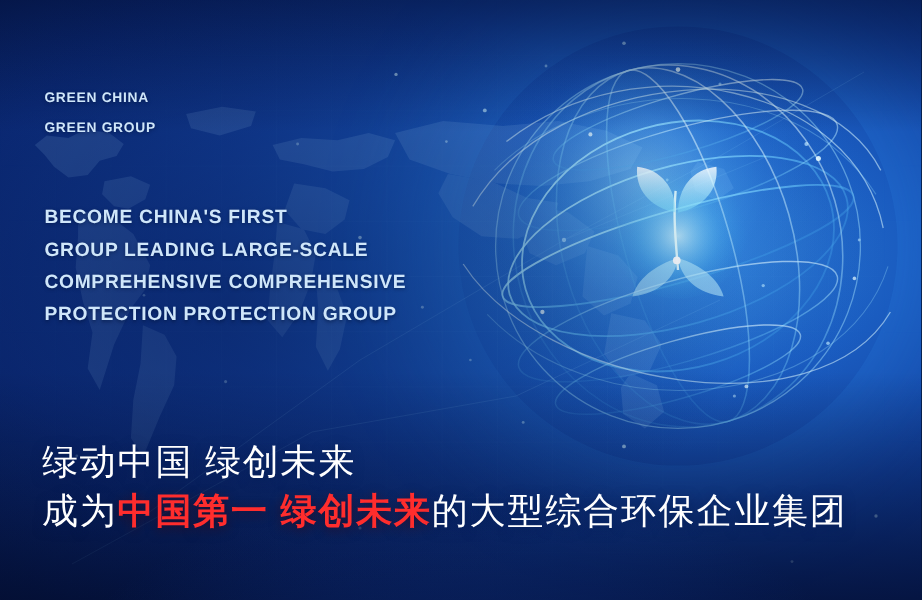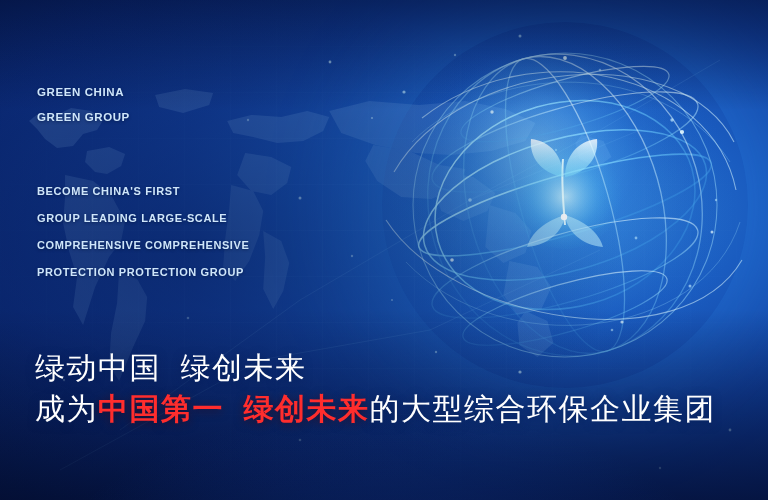--- a/index.html
+++ b/index.html
@@ -90,44 +90,42 @@
     height: 130px;
   }
 
   
   .en-block {
     position: absolute;
     left: 37px;
     top: 70px;
     color: #bfe0f7;
     letter-spacing: 0.6px;
-    margin-top: 10px;
   }
   .en-tag {
     font-size: 11.5px;
     font-weight: bold;
     line-height: 25px;
     color: #cfe6fa;
     text-shadow: 0 1px 3px rgba(0,20,60,0.6);
   }
   .en-claim-wrap { margin-top: 48px; }
   .en-claim {
-    font-size: 11px;
+    font-size: 16px;
     font-weight: bold;
     line-height: 27px;
     color: #cfe6fa;
     text-shadow: 0 1px 3px rgba(0,20,60,0.6);
   }
 
   
   .cn-block {
     position: absolute;
     left: 35px;
-    bottom: 68px;
-    font-family: Liberation Mono, monospace;
+    bottom: 52px;
   }
   .cn-line1 {
     font-size: 30px;
     color: #ffffff;
     font-weight: 500;
     letter-spacing: 1.5px;
     line-height: 40px;
     text-shadow: 0 2px 10px rgba(0,25,80,0.75);
   }
   .cn-line2 {

